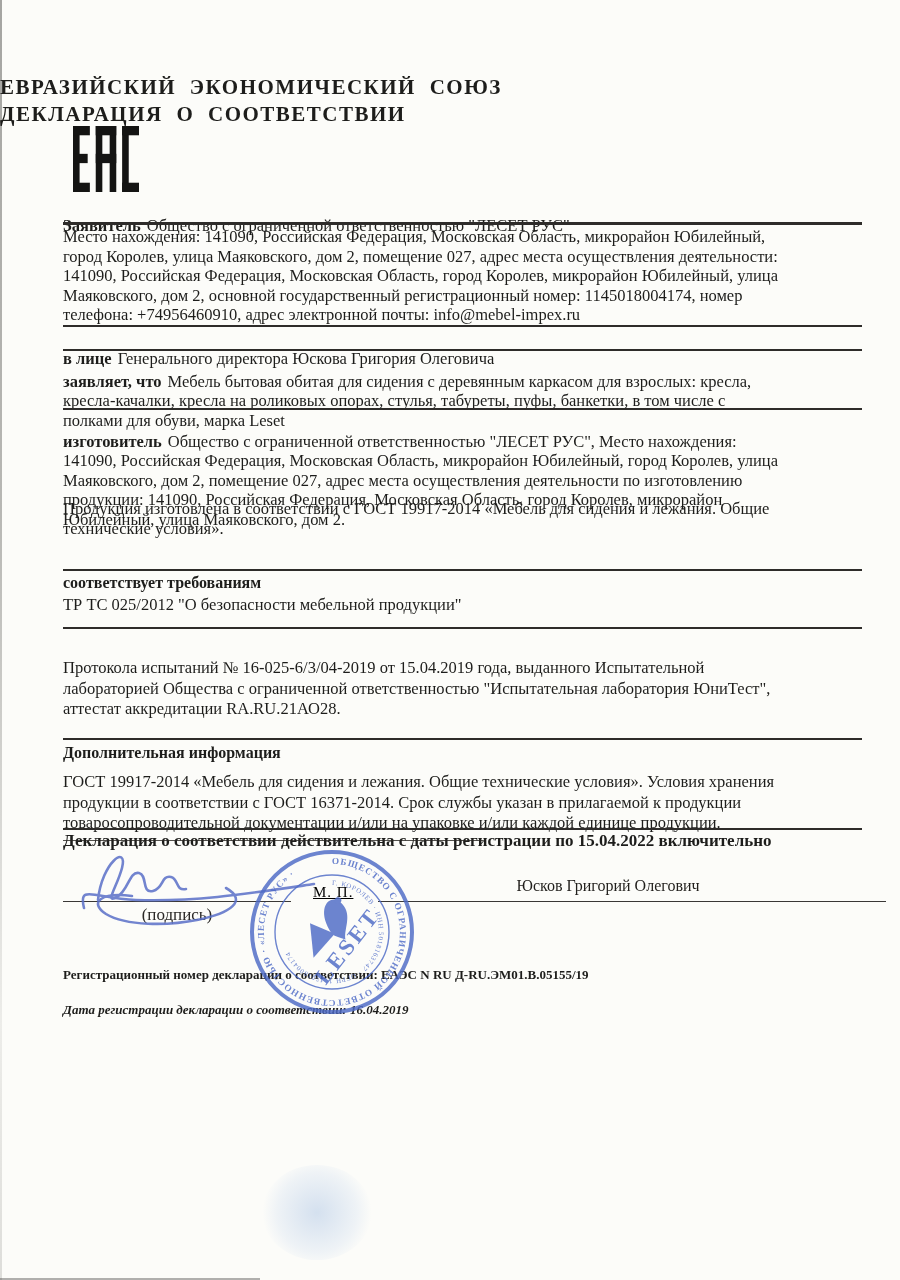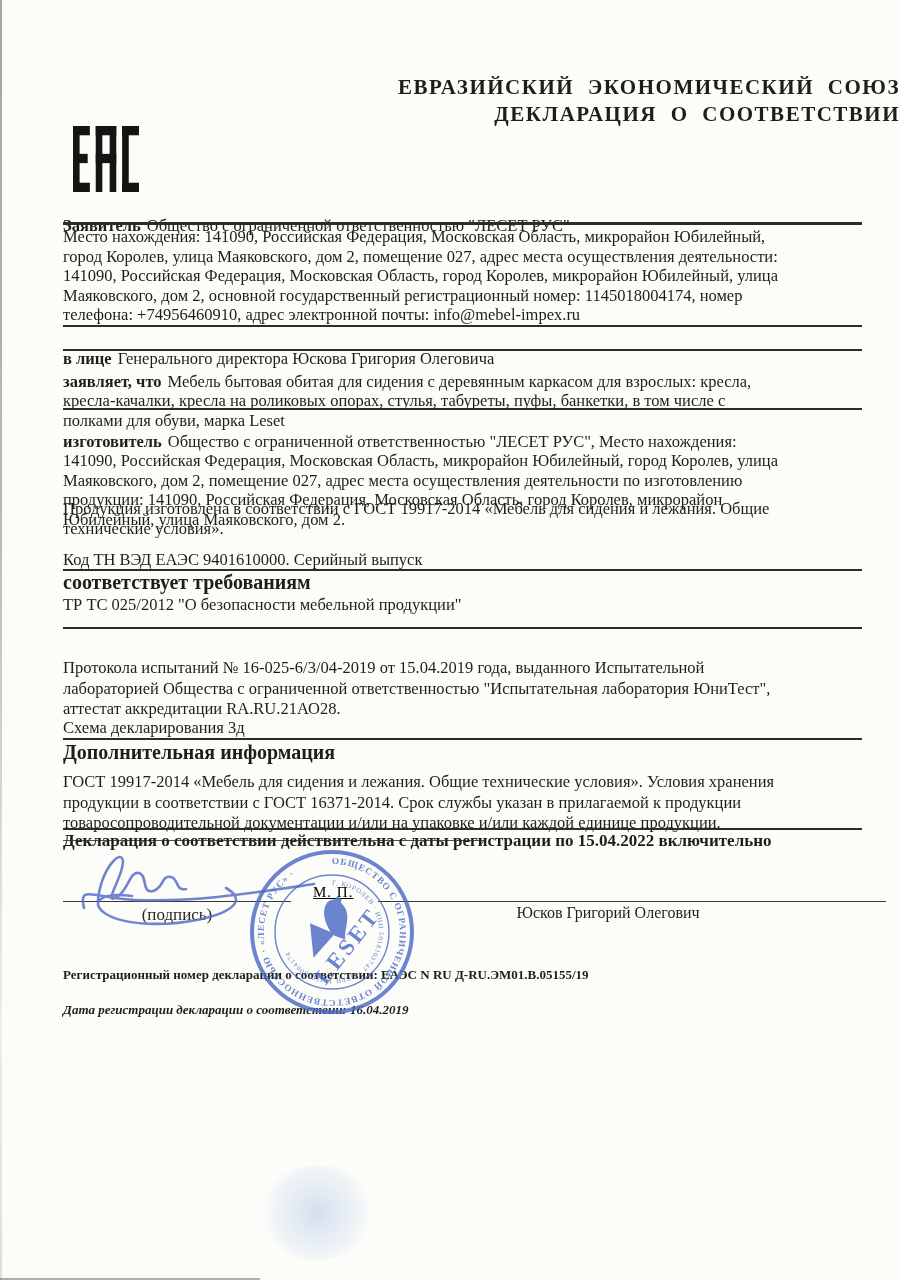--- a/index.html
+++ b/index.html
@@ -3,31 +3,31 @@
 <meta charset="utf-8">
 <style>
   html,body{margin:0;padding:0;background:#d8d8d4;}
   .page{
     position:relative;width:900px;height:1280px;margin:0 auto;
     background:#fcfcf9;overflow:hidden;
     font-family:"Liberation Serif", serif;color:#1d1d1b;
   }
   .abs{position:absolute;}
   .title{
-    position:absolute;top:74px;left:0;width:900px;text-align:right;
+    position:absolute;top:74px;left:0;width:900px;text-align:left;
     font-weight:bold;font-size:21px;line-height:27px;
     letter-spacing:1.5px;word-spacing:7px;white-space:pre-line;
   }
   .para{
     position:absolute;left:63px;width:799px;
     font-size:16.5px;line-height:19.6px;white-space:pre-line;
   }
   .lh20{line-height:20.6px;}
   .lbl{font-weight:bold;margin-right:6px;margin-top:32px;}
-  .hdr{position:absolute;left:63px;width:799px;font-weight:bold;font-size:20px;line-height:19px;}
+  .hdr{position:absolute;left:63px;width:799px;font-weight:bold;font-size:16px;line-height:19px;}
   .rule{position:absolute;left:63px;width:799px;border-top:2px solid #2e2c2a;}
   .rule.thick{border-top-width:3px;}
   .rule.thin{border-top-width:1.5px;border-top-color:#3a3836;}
   .boldline{position:absolute;left:63px;width:820px;font-weight:bold;font-size:13px;white-space:pre-line;}
   .caption{position:absolute;font-size:17px;text-align:center;color:#2a2826;}
   .mp{position:absolute;font-size:15px;color:#000000;letter-spacing:1px;text-decoration:underline;}
   .name{position:absolute;font-size:16px;text-align:center;color:#211f1c;}
   .strike{position:absolute;height:0;border-top:1.6px solid rgba(40,38,34,.8);}
   .smudge{
     position:absolute;width:110px;height:95px;border-radius:50%;
@@ -98,31 +98,29 @@
     <b class="lbl">изготовитель</b><span>Общество с ограниченной ответственностью "ЛЕСЕТ РУС", Место нахождения:
 141090, Российская Федерация, Московская Область, микрорайон Юбилейный, город Королев, улица
 Маяковского, дом 2, помещение 027, адрес места осуществления деятельности по изготовлению
 продукции: 141090, Российская Федерация, Московская Область, город Королев, микрорайон
 Юбилейный, улица Маяковского, дом 2.</span>
   </div>
 
   <div class="para" style="top:499px;">Продукция изготовлена в соответствии с ГОСТ 19917-2014 «Мебель для сидения и лежания. Общие
 технические условия».</div>
 
-  <div class="para" style="top:550px;">Код ТН ВЭД ЕАЭС 9401610000. Серийный выпуск</div>
   <div class="rule" style="top:569px;"></div>
 
   <div class="hdr" style="top:573px;">соответствует требованиям</div>
   <div class="para" style="top:595px;">ТР ТС 025/2012 "О безопасности мебельной продукции"</div>
   <div class="rule" style="top:627px;"></div>
 
   <div class="para lh20" style="top:658px;">Протокола испытаний № 16-025-6/3/04-2019 от 15.04.2019 года, выданного Испытательной
 лабораторией Общества с ограниченной ответственностью "Испытательная лаборатория ЮниТест",
 аттестат аккредитации RA.RU.21АО28.</div>
-  <div class="para" style="top:718px;">Схема декларирования 3д</div>
   <div class="rule" style="top:738px;"></div>
 
   <div class="hdr" style="top:743px;">Дополнительная информация</div>
   <div class="para lh20" style="top:766px;margin-top:6px;">ГОСТ 19917-2014 «Мебель для сидения и лежания. Общие технические условия».  Условия хранения
 продукции в соответствии с ГОСТ 16371-2014. Срок службы указан  в  прилагаемой  к  продукции
 товаросопроводительной документации и/или на упаковке и/или каждой единице продукции.</div>
   <div class="rule" style="top:828px;"></div>
 
   <div class="boldline" style="top:831px;font-size:17px;">Декларация о соответствии  действительна с даты регистрации по 15.04.2022 включительно</div>
   <div class="strike" style="top:840px;left:63px;width:420px;"></div>
@@ -157,20 +155,20 @@
         <circle cx="30" cy="-16" r="3.4" fill="#4d6ac6"></circle>
         <text x="0" y="27" text-anchor="middle" font-size="23" font-weight="bold" letter-spacing="3" fill="#4d6ac6">LESET</text>
       </g>
     </svg>
   </div>
 
   <div class="mp" style="left:313px;top:884px;">М. П.</div>
   <div class="rule thin" style="top:901px;left:63px;width:228px;"></div>
   <div class="rule thin" style="top:901px;left:378px;width:508px;"></div>
   <div class="caption" style="top:905px;left:63px;width:228px;">(подпись)</div>
-  <div class="name" style="top:904px;left:378px;width:460px;">Юсков Григорий Олегович</div>
+  <div class="name" style="top:877px;left:378px;width:460px;">Юсков Григорий Олегович</div>
 
   <div class="boldline" style="top:967px;">Регистрационный  номер декларации  о соответствии: ЕАЭС  N RU Д-RU.ЭМ01.В.05155/19</div>
   <div class="boldline" style="top:1002px;font-style:italic;">Дата регистрации декларации о соответствии: 16.04.2019</div>
 
   <div class="smudge" style="left:262px;top:1165px;"></div>
 
 </div>
 
 </body></html>

